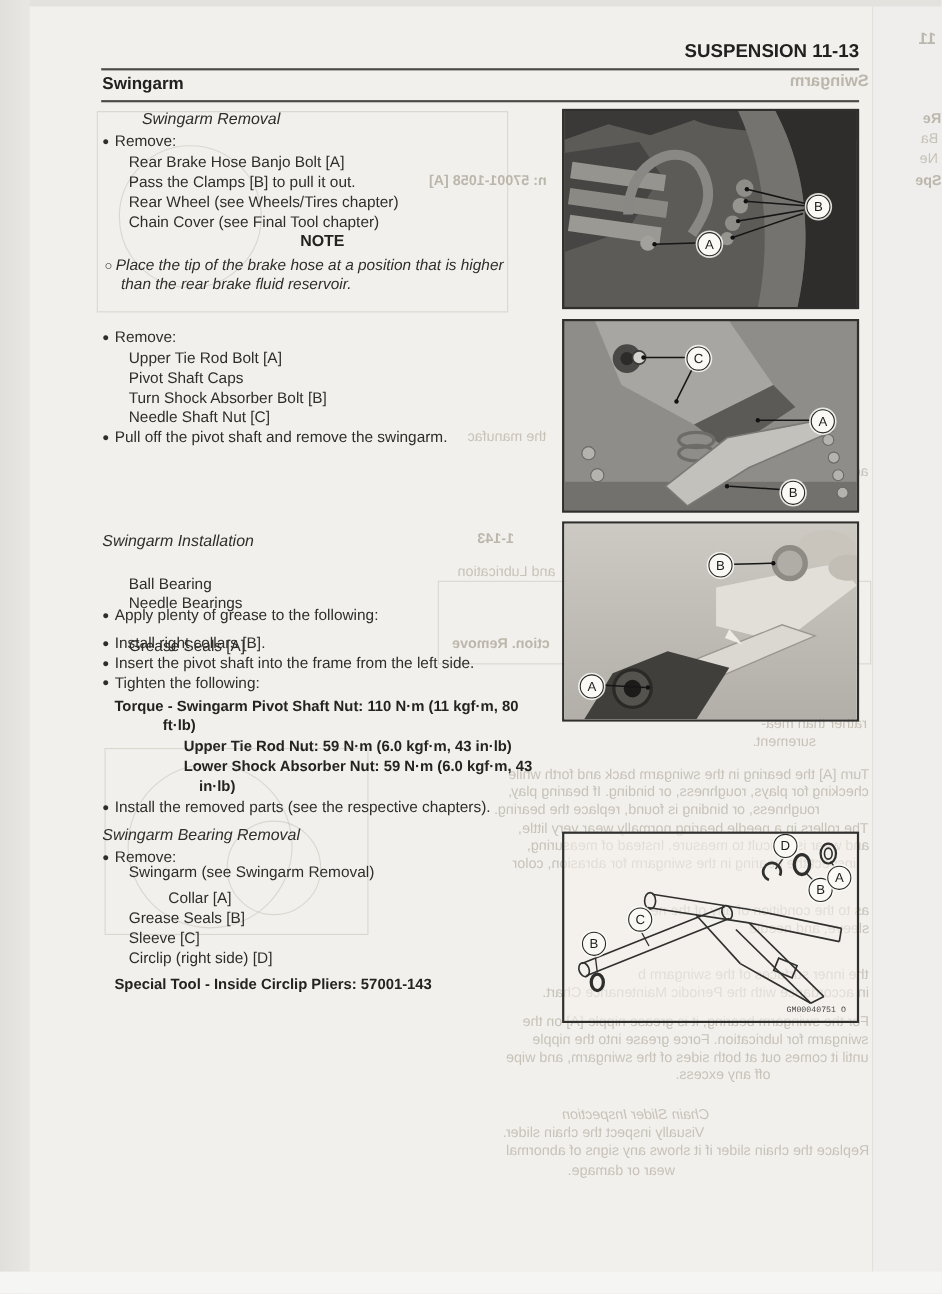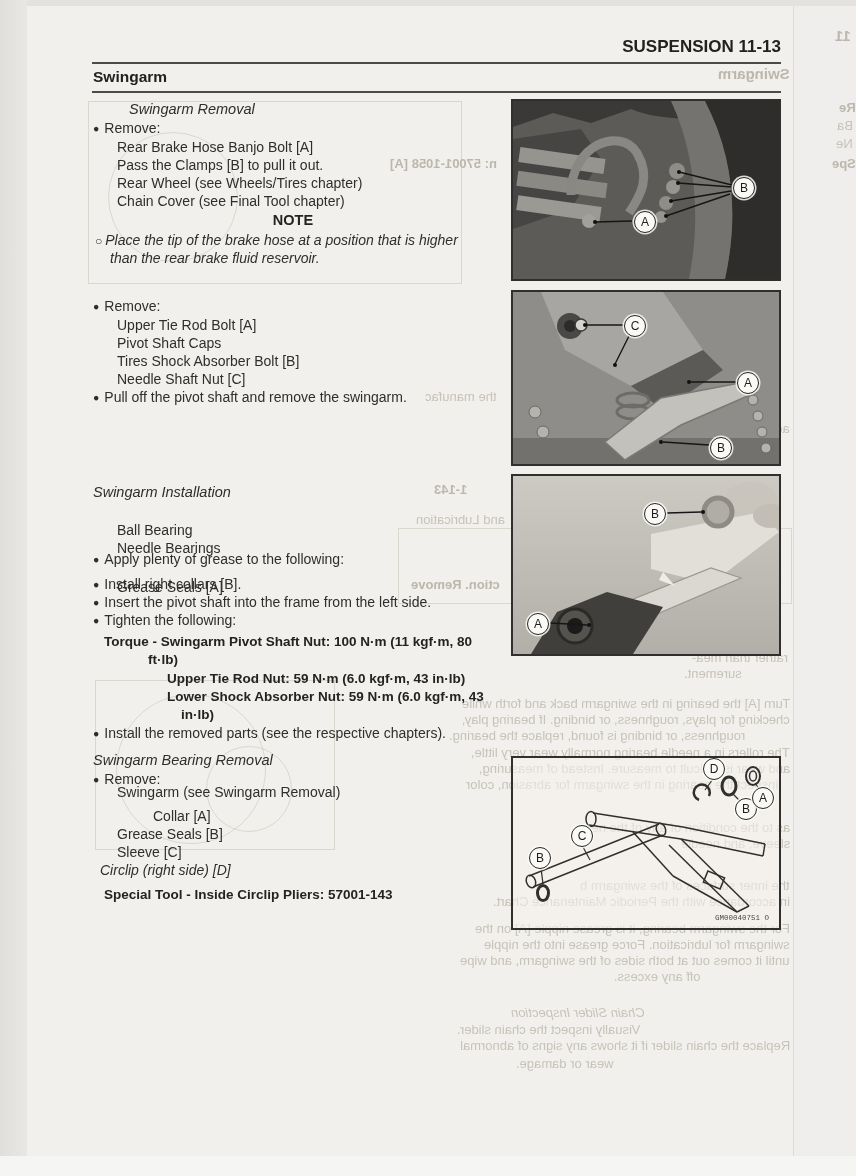--- a/index.html
+++ b/index.html
@@ -100,46 +100,46 @@
 <div class="t" style="left:117px;top:157px;">Pass the Clamps [B] to pull it out.</div>
 <div class="t" style="left:117px;top:175px;">Rear Wheel (see Wheels/Tires chapter)</div>
 <div class="t" style="left:117px;top:193px;">Chain Cover (see Final Tool chapter)</div>
 <div class="note-title" style="top:212px;">NOTE</div>
 <div class="t it" style="left:95px;top:232px;"><span class="nglyph">○</span><span>Place the tip of the brake hose at a position that is higher</span></div>
 <div class="t it" style="left:110px;top:250px;">than the rear brake fluid reservoir.</div>
 
 <div class="t" style="left:93px;top:298px;"><span class="glyph">●</span><span>Remove:</span></div>
 <div class="t" style="left:117px;top:317px;">Upper Tie Rod Bolt [A]</div>
 <div class="t" style="left:117px;top:335px;">Pivot Shaft Caps</div>
-<div class="t" style="left:117px;top:353px;">Tires Shock Absorber Bolt [B]</div>
+<div class="t" style="left:117px;top:353px;">Turn Shock Absorber Bolt [B]</div>
 <div class="t" style="left:117px;top:371px;">Needle Shaft Nut [C]</div>
 <div class="t" style="left:93px;top:389px;"><span class="glyph">●</span><span>Pull off the pivot shaft and remove the swingarm.</span></div>
 
 <div class="t title" style="left:93px;top:484px;">Swingarm Installation</div>
 <div class="t" style="left:93px;top:503px;margin-top:48px;"><span class="glyph">●</span><span>Apply plenty of grease to the following:</span></div>
 <div class="t" style="left:117px;top:522px;">Ball Bearing</div>
 <div class="t" style="left:117px;top:540px;">Needle Bearings</div>
 <div class="t" style="left:117px;top:558px;margin-top:21px;">Grease Seals [A]</div>
 <div class="t" style="left:93px;top:576px;"><span class="glyph">●</span><span>Install right collars [B].</span></div>
 <div class="t" style="left:93px;top:594px;"><span class="glyph">●</span><span>Insert the pivot shaft into the frame from the left side.</span></div>
 <div class="t" style="left:93px;top:612px;"><span class="glyph">●</span><span>Tighten the following:</span></div>
-<div class="t bold13" style="left:104px;top:633px;">Torque - Swingarm Pivot Shaft Nut: 100 N·m (11 kgf·m, 80</div>
+<div class="t bold13" style="left:104px;top:633px;">Torque - Swingarm Pivot Shaft Nut: 110 N·m (11 kgf·m, 80</div>
 <div class="t bold13" style="left:148px;top:651px;">ft·lb)</div>
 <div class="t bold13" style="left:167px;top:670px;">Upper Tie Rod Nut: 59 N·m (6.0 kgf·m, 43 in·lb)</div>
 <div class="t bold13" style="left:167px;top:688px;">Lower Shock Absorber Nut: 59 N·m (6.0 kgf·m, 43</div>
 <div class="t bold13" style="left:181px;top:706px;">in·lb)</div>
 <div class="t" style="left:93px;top:725px;text-align:right;"><span class="glyph">●</span><span>Install the removed parts (see the respective chapters).</span></div>
 
 <div class="t title" style="left:93px;top:752px;">Swingarm Bearing Removal</div>
 <div class="t" style="left:93px;top:771px;"><span class="glyph">●</span><span>Remove:</span></div>
 <div class="t" style="left:117px;top:784px;">Swingarm (see Swingarm Removal)</div>
 <div class="t" style="left:117px;top:808px;margin-left:36px;">Collar [A]</div>
 <div class="t" style="left:117px;top:826px;">Grease Seals [B]</div>
 <div class="t" style="left:117px;top:844px;">Sleeve [C]</div>
-<div class="t" style="left:100px;top:862px;font-style:italic;">Circlip (right side) [D]</div>
+<div class="t" style="left:117px;top:862px;">Circlip (right side) [D]</div>
 <div class="t bold13" style="left:104px;top:886px;">Special Tool -  Inside Circlip Pliers: 57001-143</div>
 
 <div class="fig" style="left:511px;top:99px;height:182px;background:#5d5b58;">
   <svg width="266" height="178" viewBox="0 0 266 178">
     <path d="M0,0 H266 V26 C200,16 150,22 118,8 L78,22 40,12 0,26 Z" fill="#3a3937"></path>
     <path d="M192,0 C222,58 225,118 212,178 H266 V0 Z" fill="#2e2d2b"></path>
     <path d="M158,0 C183,54 188,118 176,178 H212 C225,118 222,58 192,0 Z" fill="#757370"></path>
     <path d="M0,38 L68,28 88,58 58,108 0,128 Z" fill="#474543"></path>
     <rect x="6" y="52" width="86" height="15" fill="#96948f" transform="rotate(8 49 59)"></rect>
     <rect x="4" y="76" width="90" height="15" fill="#8b8984" transform="rotate(8 49 83)"></rect>

